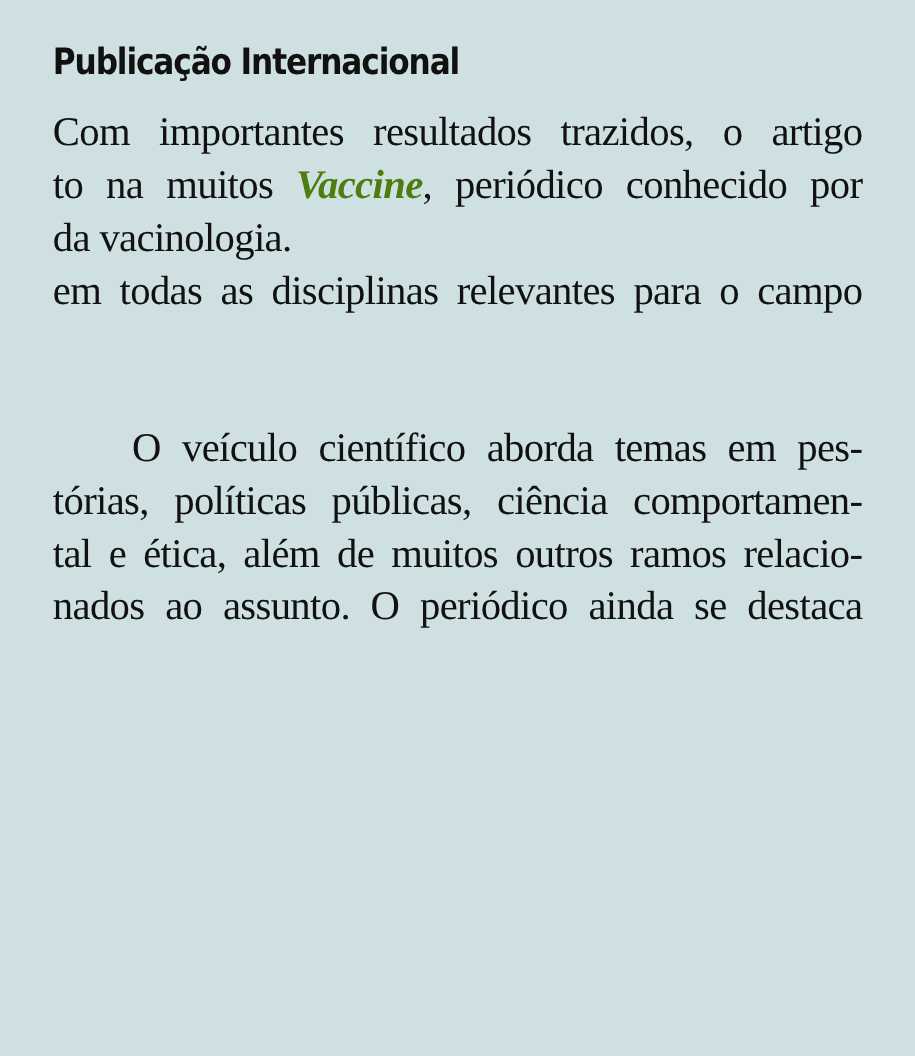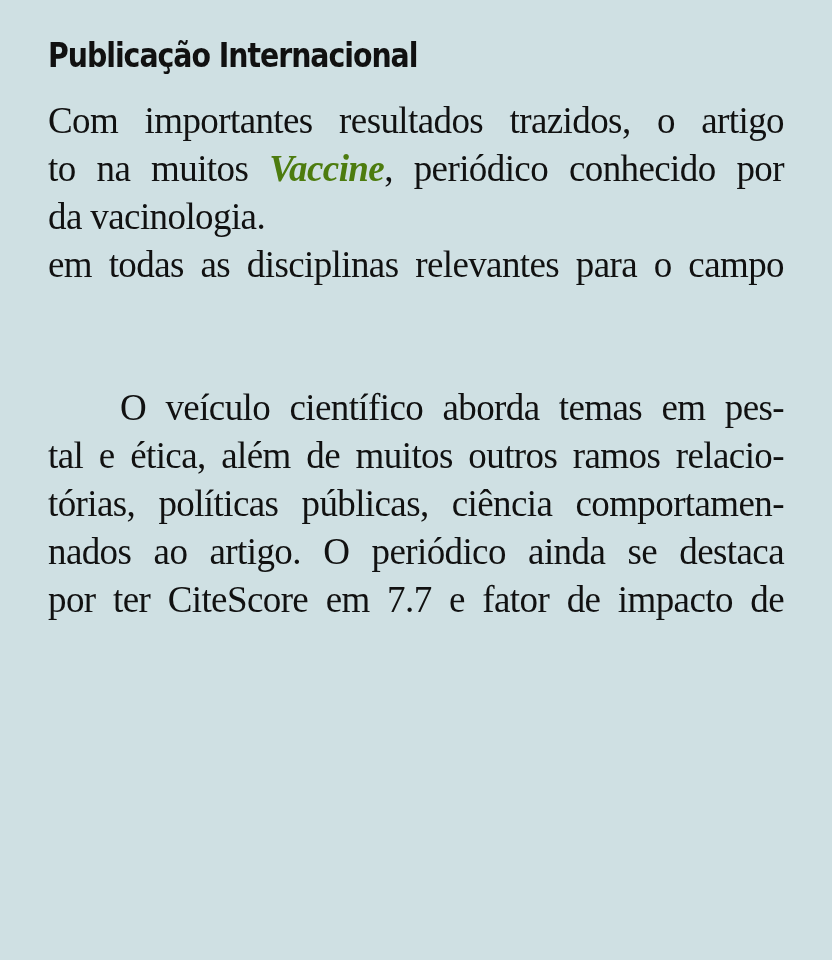--- a/index.html
+++ b/index.html
@@ -36,18 +36,17 @@
 
   <div class="para" style="top:97px;">
     <div class="line">Com importantes resultados trazidos, o artigo</div>
     <div class="line"><span>to na muitos </span><span class="link">Vaccine</span><span>, periódico conhecido por</span></div>
     <div class="line last">da vacinologia.</div>
     <div class="line">em todas as disciplinas relevantes para o campo</div>
   </div>
 
   <div class="para" style="top:384px;">
     <div class="line indent">O veículo científico aborda temas em pes-</div>
+    <div class="line">tórias, políticas públicas, ciência comportamen-</div>
     <div class="line">tal e ética, além de muitos outros ramos relacio-</div>
-    <div class="line">tórias, políticas públicas, ciência comportamen-</div>
-    <div class="line">nados ao artigo. O periódico ainda se destaca</div>
-    <div class="line">por ter CiteScore em 7.7 e fator de impacto de</div>
+    <div class="line">nados ao assunto. O periódico ainda se destaca</div>
   </div>
 </div>
 
 </body></html>

